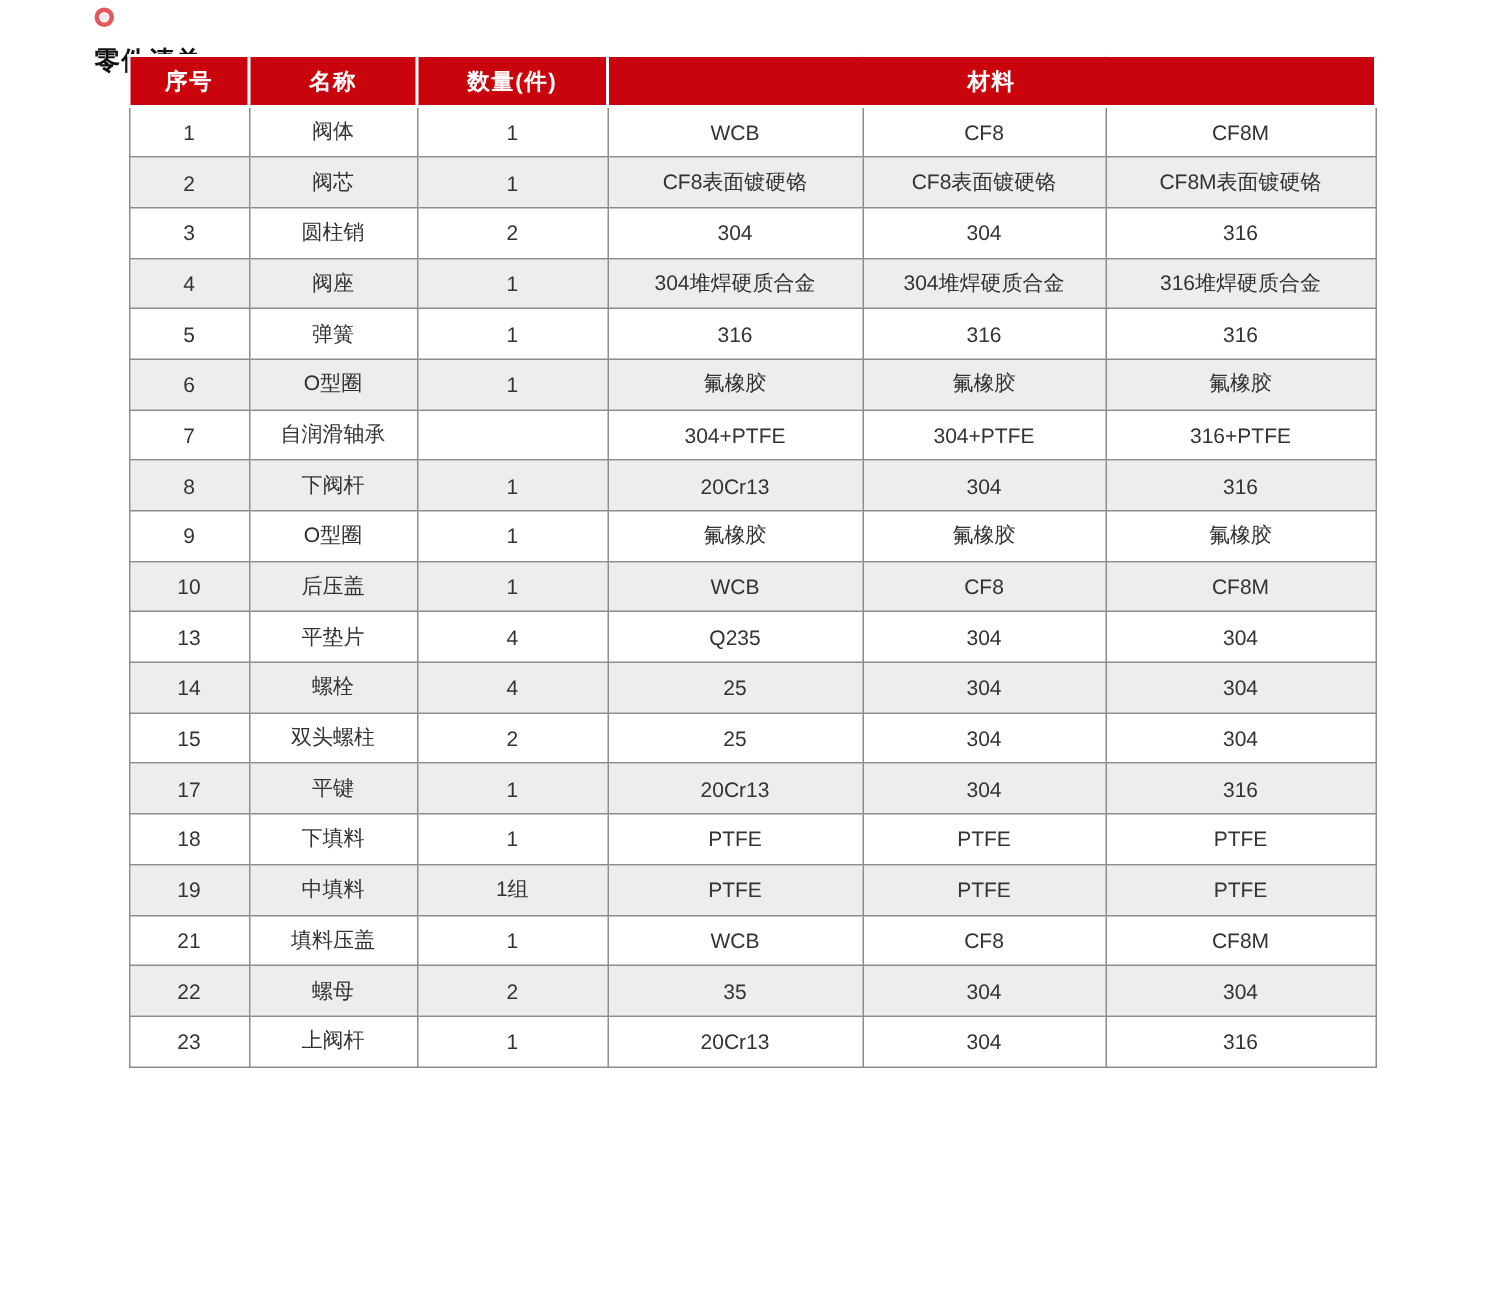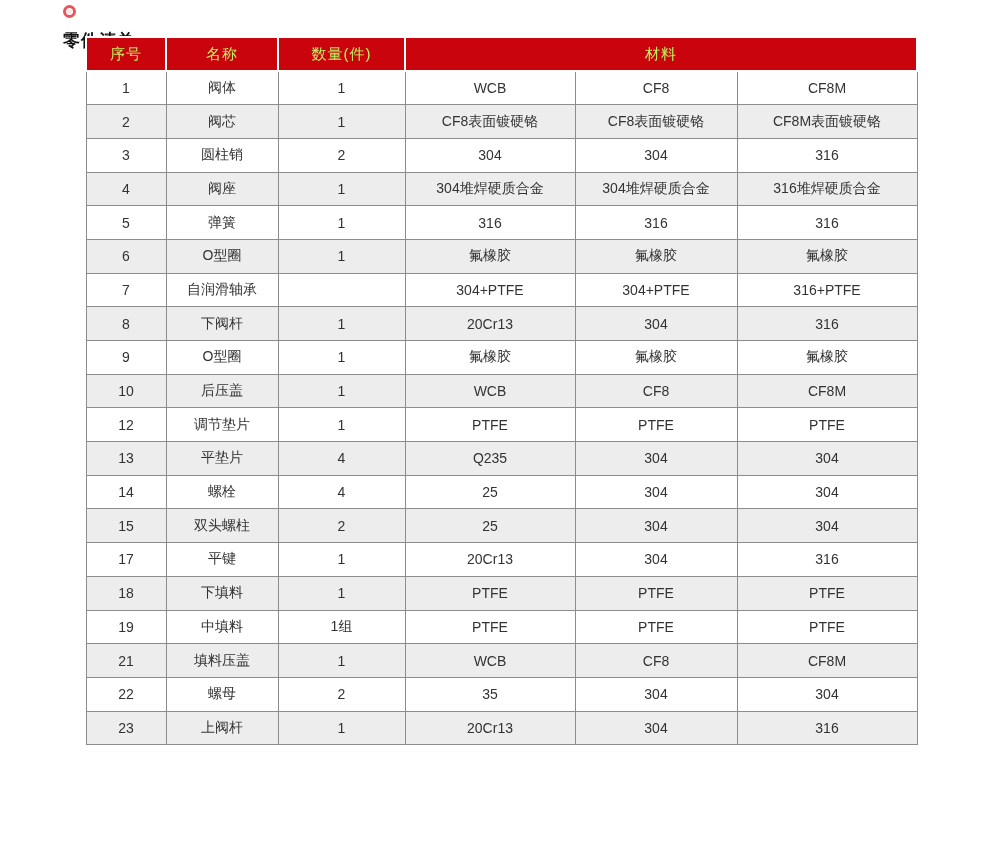--- a/index.html
+++ b/index.html
@@ -41,23 +41,23 @@
   table.parts {
     position: absolute;
     left: 85px;
     top: 36px;
     width: 831px;
     border-collapse: collapse;
     table-layout: fixed;
   }
   table.parts th {
     background: #c9040d;
-    color: #bef264;
+    color: #ffffff;
     font-size: 15px;
-    font-weight: normal;
+    font-weight: bold;
     height: 34px;
     border: 2px solid #ffffff;
     text-align: center;
     letter-spacing: 1px;
   }
   table.parts td {
     height: 33.7px;
     border: 1px solid #8c8c8c;
     text-align: center;
     font-size: 14px;
@@ -171,28 +171,20 @@
         </tr>
         <tr>
           <td>10</td>
           <td>后压盖</td>
           <td>1</td>
           <td>WCB</td>
           <td>CF8</td>
           <td>CF8M</td>
         </tr>
         <tr>
-          <td>12</td>
-          <td>调节垫片</td>
-          <td>1</td>
-          <td>PTFE</td>
-          <td>PTFE</td>
-          <td>PTFE</td>
-        </tr>
-        <tr>
           <td>13</td>
           <td>平垫片</td>
           <td>4</td>
           <td>Q235</td>
           <td>304</td>
           <td>304</td>
         </tr>
         <tr>
           <td>14</td>
           <td>螺栓</td>

